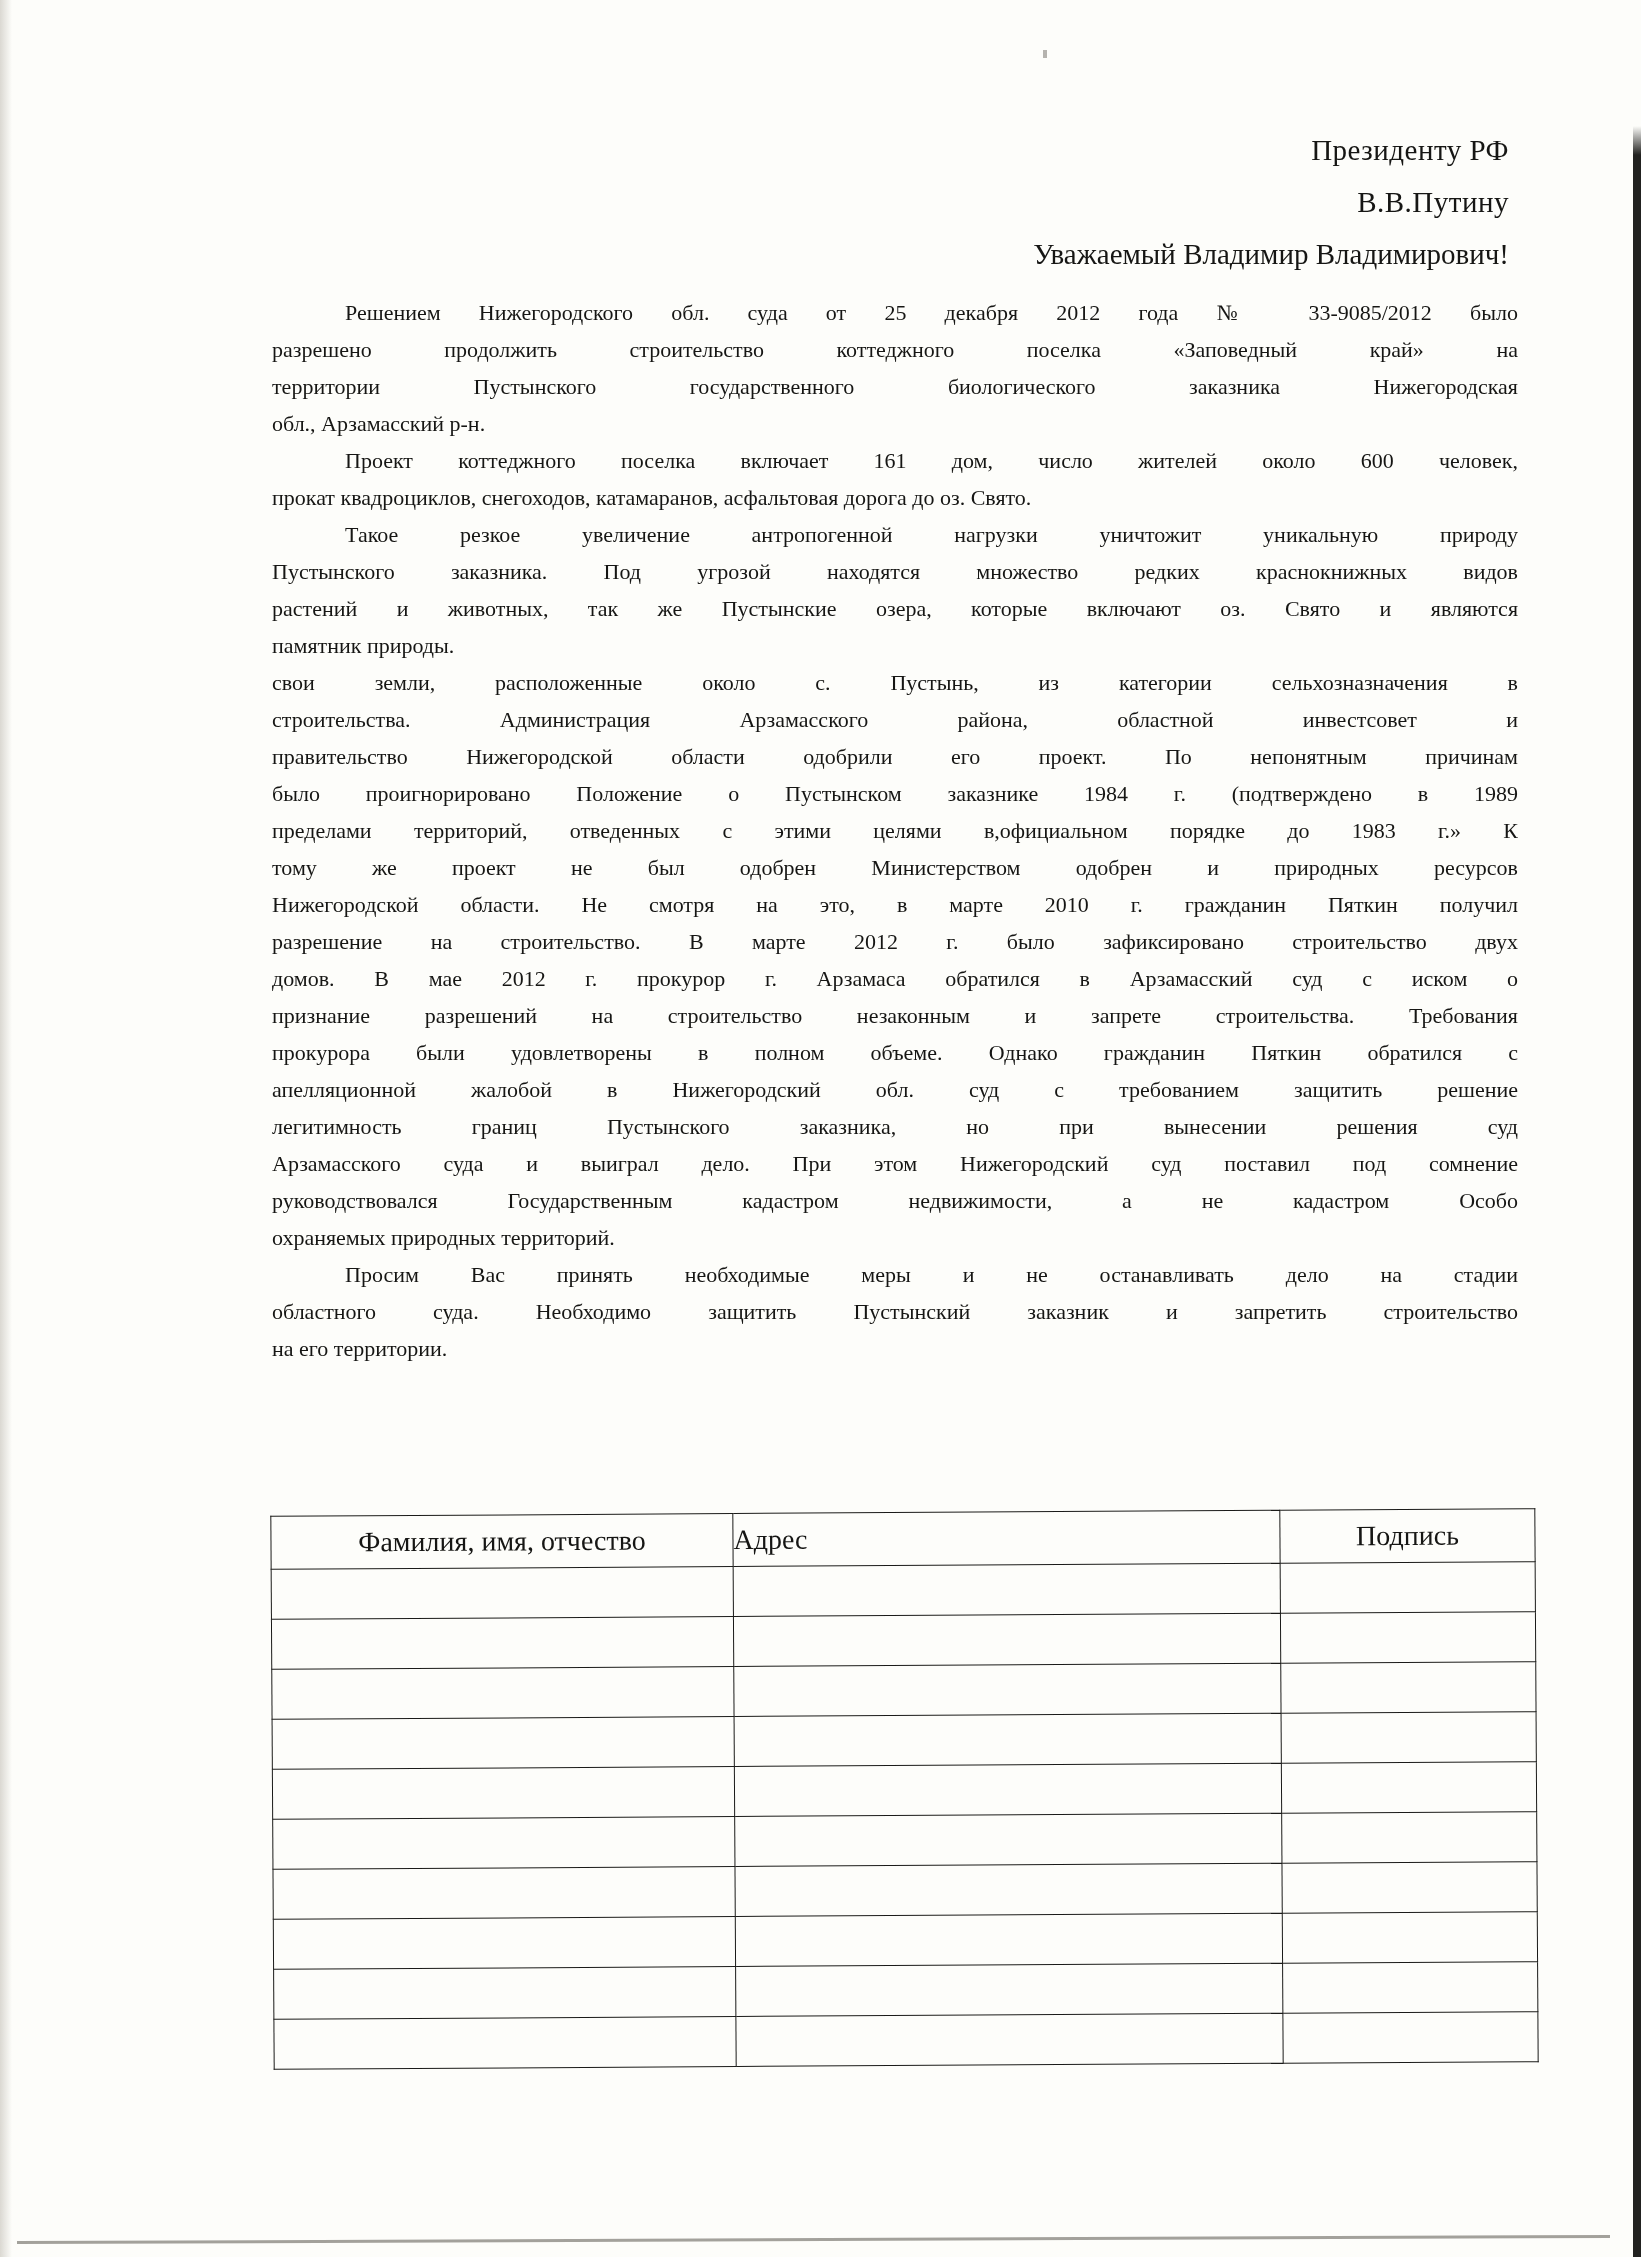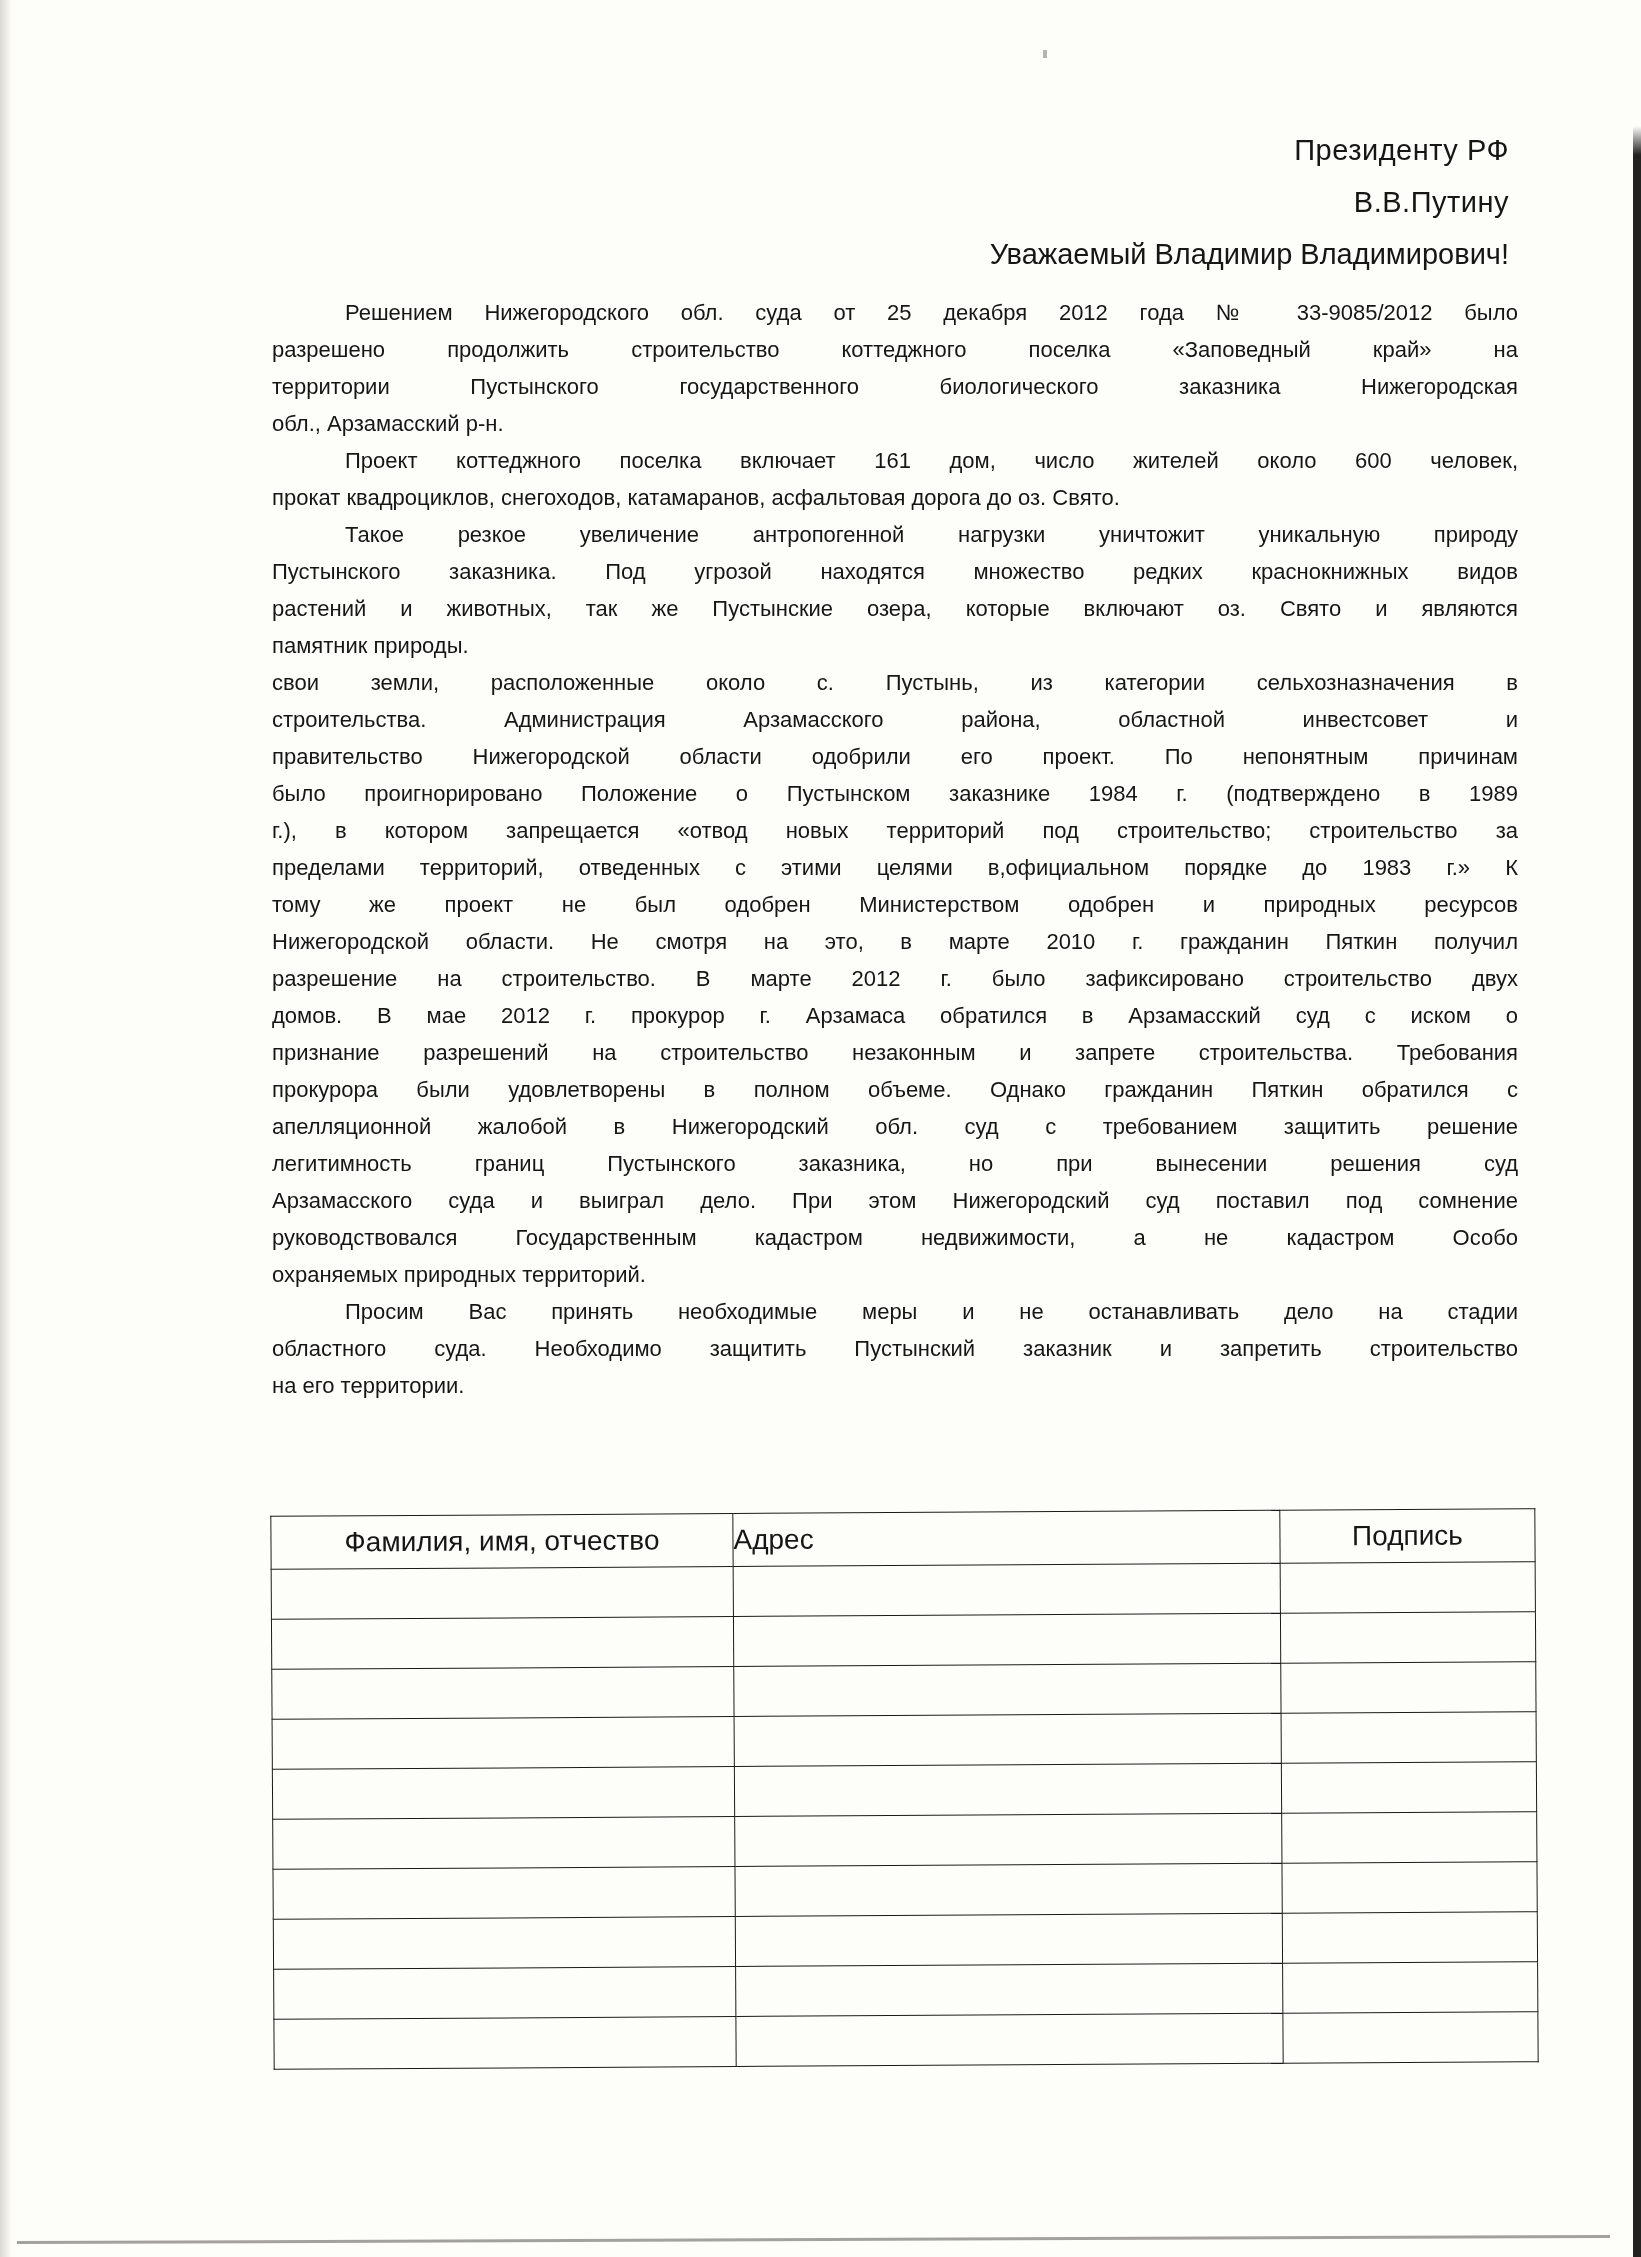--- a/index.html
+++ b/index.html
@@ -1,21 +1,21 @@
 <!DOCTYPE html>
 <html lang="ru"><head>
 <meta charset="utf-8">
 <style>
   html,body{margin:0;padding:0;background:#dedcd6;}
   .page{
     position:relative;
     width:1641px;height:2257px;
     background:#fdfdfa;
     overflow:hidden;
-    font-family:Liberation Sans, sans-serif;
+    font-family:Liberation Serif, serif;
     color:#161614;
   }
   
   .edge-left{
     position:absolute;top:0;left:0;width:11.6px;height:2257px;
     background:linear-gradient(to right,#d2cfc8,rgba(255,255,255,0));
     opacity:.8;
   }
   .edge-right{
     position:absolute;top:126px;right:0;width:7.7px;height:2132px;
@@ -98,21 +98,20 @@
       <div class="line first">Проект коттеджного поселка включает 161 дом, число жителей около 600 человек,</div>
       <div class="line last">прокат квадроциклов, снегоходов, катамаранов, асфальтовая дорога до оз. Свято.</div>
       <div class="line first">Такое резкое увеличение антропогенной нагрузки уничтожит уникальную природу</div>
       <div class="line">Пустынского заказника. Под угрозой находятся множество редких краснокнижных видов</div>
       <div class="line">растений и животных, так же Пустынские озера, которые включают оз. Свято и являются</div>
       <div class="line last">памятник природы.</div>
       <div class="line">свои земли, расположенные около с. Пустынь, из категории сельхозназначения в</div>
       <div class="line">строительства. Администрация Арзамасского района, областной инвестсовет и</div>
       <div class="line">правительство Нижегородской области одобрили его проект. По непонятным причинам</div>
       <div class="line">было проигнорировано Положение о Пустынском заказнике 1984 г. (подтверждено в 1989</div>
-      <div class="line">г.), в котором запрещается «отвод новых территорий под строительство; строительство за</div>
       <div class="line">пределами территорий, отведенных с этими целями в,официальном порядке до 1983 г.» К</div>
       <div class="line">тому же проект не был одобрен Министерством одобрен и природных ресурсов</div>
       <div class="line">Нижегородской области. Не смотря на это, в марте 2010 г. гражданин Пяткин получил</div>
       <div class="line">разрешение на строительство. В марте 2012 г. было зафиксировано строительство двух</div>
       <div class="line">домов. В мае 2012 г. прокурор г. Арзамаса обратился в Арзамасский суд с иском о</div>
       <div class="line">признание разрешений на строительство незаконным и запрете строительства. Требования</div>
       <div class="line">прокурора были удовлетворены в полном объеме. Однако гражданин Пяткин обратился с</div>
       <div class="line">апелляционной жалобой в Нижегородский обл. суд с требованием защитить решение</div>
       <div class="line">легитимность границ Пустынского заказника, но при вынесении решения суд</div>
       <div class="line">Арзамасского суда и выиграл дело. При этом Нижегородский суд поставил под сомнение</div>

